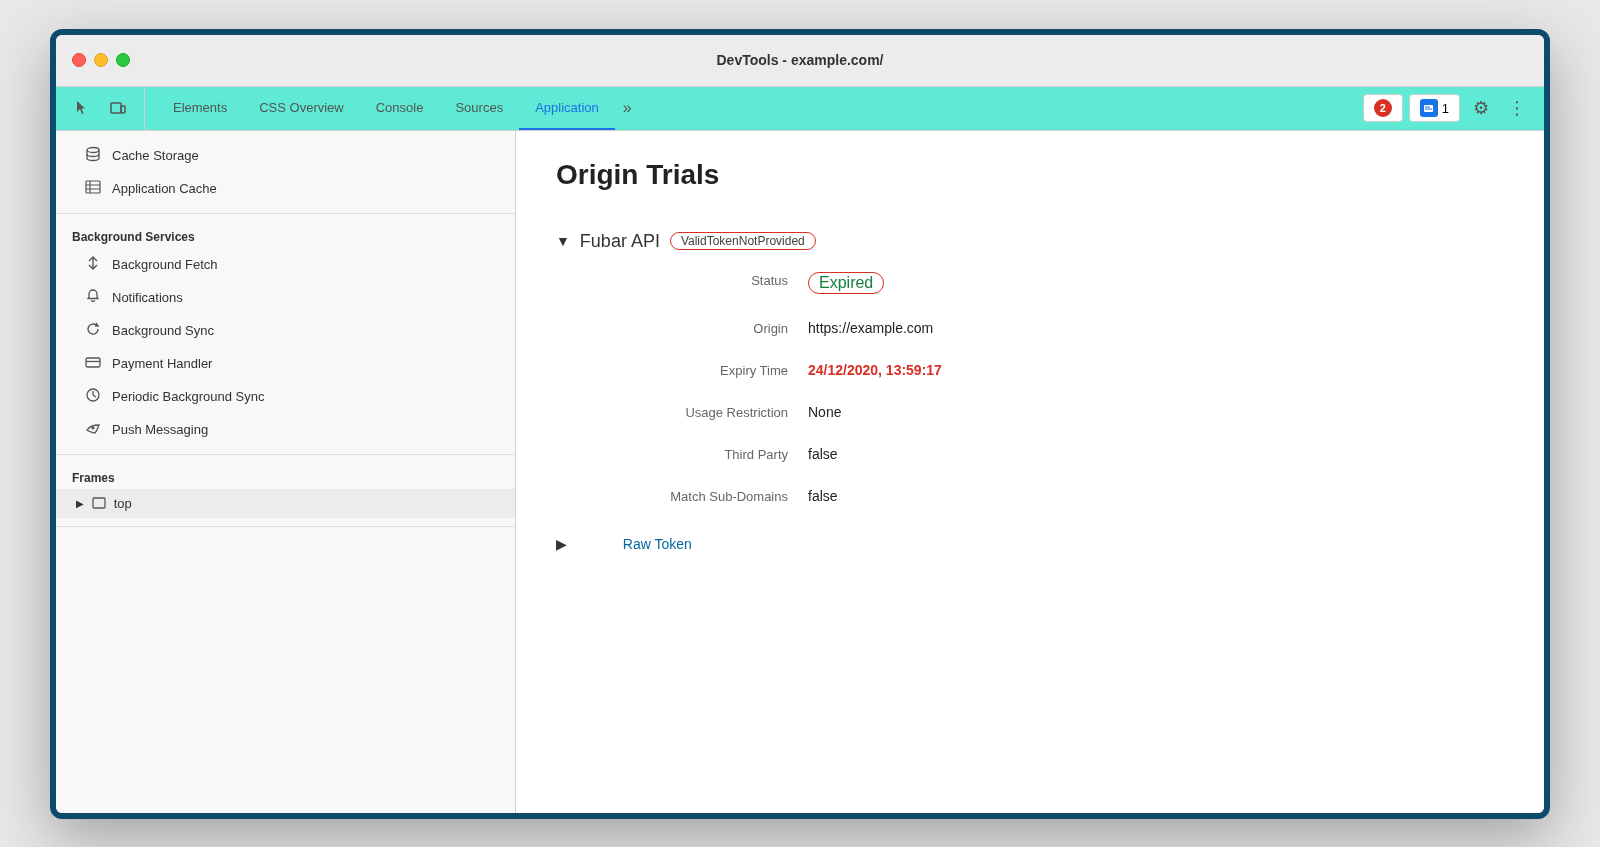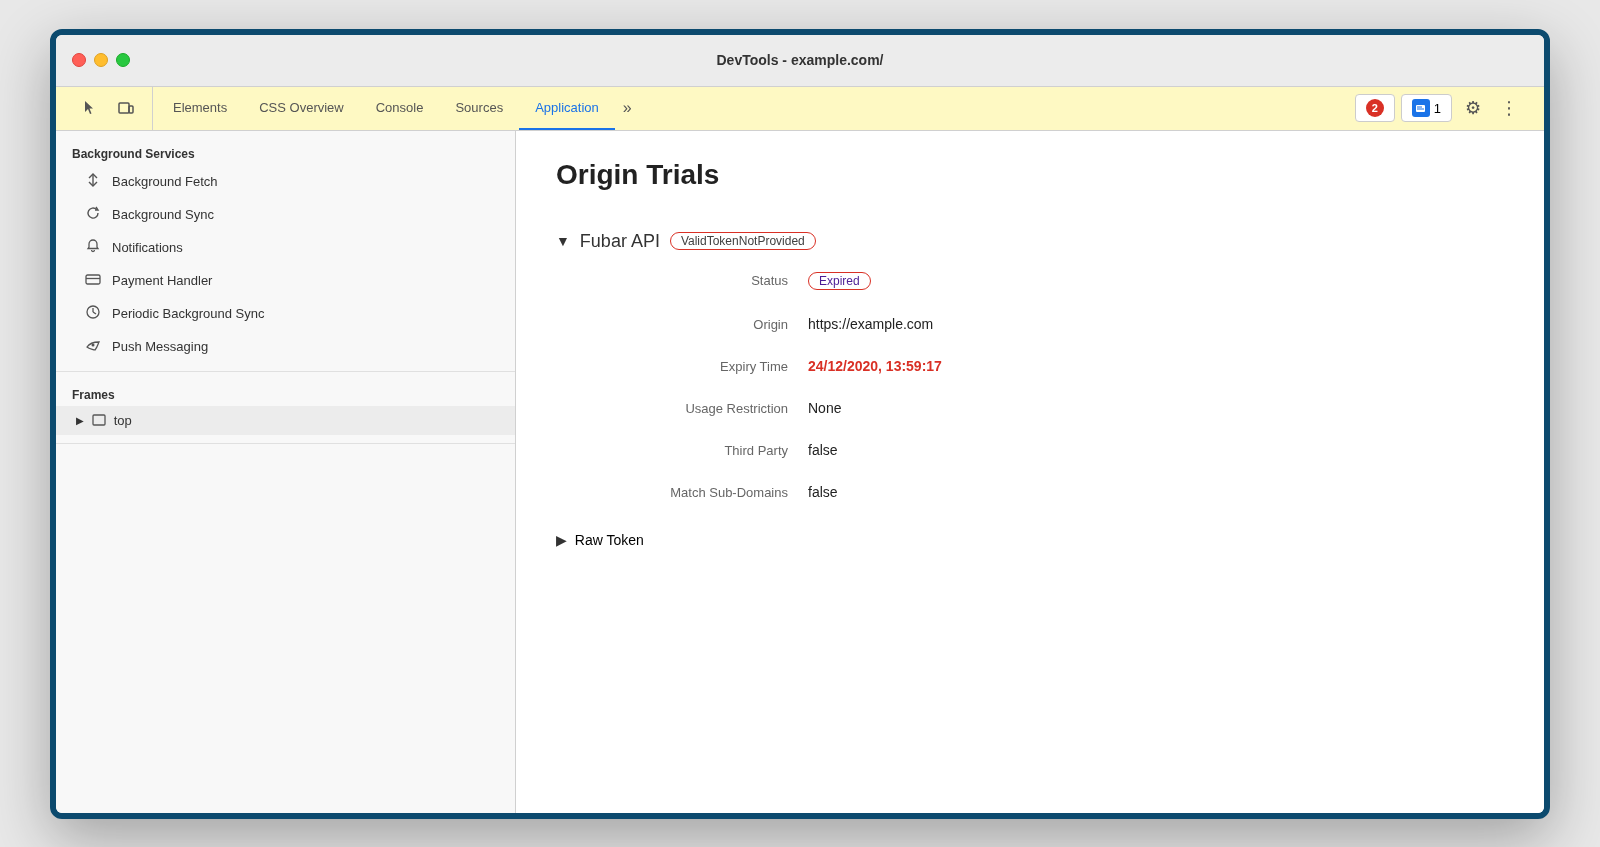--- a/index.html
+++ b/index.html
@@ -50,27 +50,28 @@
     .title-bar-title {
       position: absolute;
       left: 50%;
       transform: translateX(-50%);
       font-size: 14px;
       font-weight: 600;
       color: #333;
     }
     
     .tab-bar {
-      background: #fef9c3;
+      background: #5eead4;
       height: 44px;
       display: flex;
       align-items: stretch;
       border-bottom: 1px solid #d0d0d0;
       flex-shrink: 0;
-      padding: 0 20px;
+      padding: 0 12px;
+      gap: 8px;
     }
     .tab-bar-left {
       display: flex;
       align-items: center;
       gap: 8px;
       padding-right: 12px;
       border-right: 1px solid #d0d0d0;
       margin-right: 4px;
     }
     .icon-btn {
@@ -263,24 +264,24 @@
       border: 1.5px solid #d93025;
       color: #404040;
       border-radius: 12px;
       padding: 1px 10px;
       font-size: 12px;
       font-weight: 500;
     }
     .badge-red-outline-sm {
       display: inline-block;
       border: 1.5px solid #d93025;
-      color: #4c1d95;
+      color: #15803d;
       border-radius: 12px;
       padding: 1px 10px;
-      font-size: 12px;
+      font-size: 16px;
       font-weight: 500;
     }
     
     .detail-table {
       display: grid;
       grid-template-columns: 220px 1fr;
       row-gap: 26px;
       margin-left: 32px;
       margin-bottom: 28px;
     }
@@ -308,22 +309,23 @@
       padding-top: 4px;
     }
     .raw-token-toggle {
       font-size: 14px;
       cursor: pointer;
       color: #333;
       user-select: none;
     }
     .raw-token-label {
       font-size: 14px;
-      color: #000000;
+      color: #0369a1;
       font-weight: 500;
+      margin-left: 48px;
     }
     
     ::-webkit-scrollbar { width: 6px; }
     ::-webkit-scrollbar-track { background: transparent; }
     ::-webkit-scrollbar-thumb { background: #ccc; border-radius: 3px; }
   </style>
 </head>
 <body>
 
 <div class="window">
@@ -387,50 +389,73 @@
       </div>
       <div class="gear-btn">⚙</div>
       <div class="more-btn">⋮</div>
     </div>
   </div>
 
   <div class="main">
 
     <div class="sidebar">
 
+      <div class="sidebar-section">
+        <div class="sidebar-item">
+          <span class="sidebar-item-icon">
+            <svg width="16" height="16" viewBox="0 0 16 16" fill="none">
+              <ellipse cx="8" cy="4" rx="6" ry="2.5" stroke="#555" stroke-width="1.3" fill="none"></ellipse>
+              <path d="M2 4v4c0 1.38 2.69 2.5 6 2.5s6-1.12 6-2.5V4" stroke="#555" stroke-width="1.3" fill="none"></path>
+              <path d="M2 8v4c0 1.38 2.69 2.5 6 2.5s6-1.12 6-2.5V8" stroke="#555" stroke-width="1.3" fill="none"></path>
+            </svg>
+          </span>
+          <span>Cache Storage</span>
+        </div>
+        <div class="sidebar-item">
+          <span class="sidebar-item-icon">
+            <svg width="16" height="16" viewBox="0 0 16 16" fill="none">
+              <rect x="1" y="2" width="14" height="12" rx="1" stroke="#555" stroke-width="1.2" fill="none"></rect>
+              <line x1="1" y1="6" x2="15" y2="6" stroke="#555" stroke-width="1.2"></line>
+              <line x1="1" y1="10" x2="15" y2="10" stroke="#555" stroke-width="1.2"></line>
+              <line x1="5" y1="2" x2="5" y2="14" stroke="#555" stroke-width="1.2"></line>
+            </svg>
+          </span>
+          <span>Application Cache</span>
+        </div>
+      </div>
 
       <div class="sidebar-section">
         <div class="sidebar-section-title">Background Services</div>
         <div class="sidebar-item">
           <span class="sidebar-item-icon">
             <svg width="16" height="16" viewBox="0 0 16 16" fill="none">
               <line x1="8" y1="2" x2="8" y2="14" stroke="#555" stroke-width="1.4"></line>
               <polyline points="4,6 8,2 12,6" stroke="#555" stroke-width="1.4" fill="none"></polyline>
               <polyline points="4,10 8,14 12,10" stroke="#555" stroke-width="1.4" fill="none"></polyline>
             </svg>
           </span>
           <span>Background Fetch</span>
         </div>
         <div class="sidebar-item">
           <span class="sidebar-item-icon">
             <svg width="16" height="16" viewBox="0 0 16 16" fill="none">
+              <path d="M8 2a4 4 0 0 0-4 4v3l-1 1.5h10l-1-1.5V6a4 4 0 0 0-4-4Z" stroke="#555" stroke-width="1.3" fill="none"></path>
+              <path d="M6.5 12a1.5 1.5 0 0 0 3 0" stroke="#555" stroke-width="1.3" fill="none"></path>
+            </svg>
+          </span>
+          <span>Notifications</span>
+        </div>
+        <div class="sidebar-item">
+          <span class="sidebar-item-icon">
+            <svg width="16" height="16" viewBox="0 0 16 16" fill="none">
               <path d="M13 8a5 5 0 1 1-1.5-3.5" stroke="#555" stroke-width="1.4" fill="none"></path>
               <polyline points="11,2 13,5 10,5" stroke="#555" stroke-width="1.4" fill="none"></polyline>
             </svg>
           </span>
           <span>Background Sync</span>
-        </div>
-        <div class="sidebar-item">
-          <span class="sidebar-item-icon">
-            <svg width="16" height="16" viewBox="0 0 16 16" fill="none">
-              <path d="M8 2a4 4 0 0 0-4 4v3l-1 1.5h10l-1-1.5V6a4 4 0 0 0-4-4Z" stroke="#555" stroke-width="1.3" fill="none"></path>
-              <path d="M6.5 12a1.5 1.5 0 0 0 3 0" stroke="#555" stroke-width="1.3" fill="none"></path>
-            </svg>
-          </span>
-          <span>Notifications</span>
         </div>
         <div class="sidebar-item">
           <span class="sidebar-item-icon">
             <svg width="16" height="16" viewBox="0 0 16 16" fill="none">
               <rect x="1" y="4" width="14" height="9" rx="1.5" stroke="#555" stroke-width="1.3" fill="none"></rect>
               <line x1="1" y1="7.5" x2="15" y2="7.5" stroke="#555" stroke-width="1.3"></line>
             </svg>
           </span>
           <span>Payment Handler</span>
         </div>

